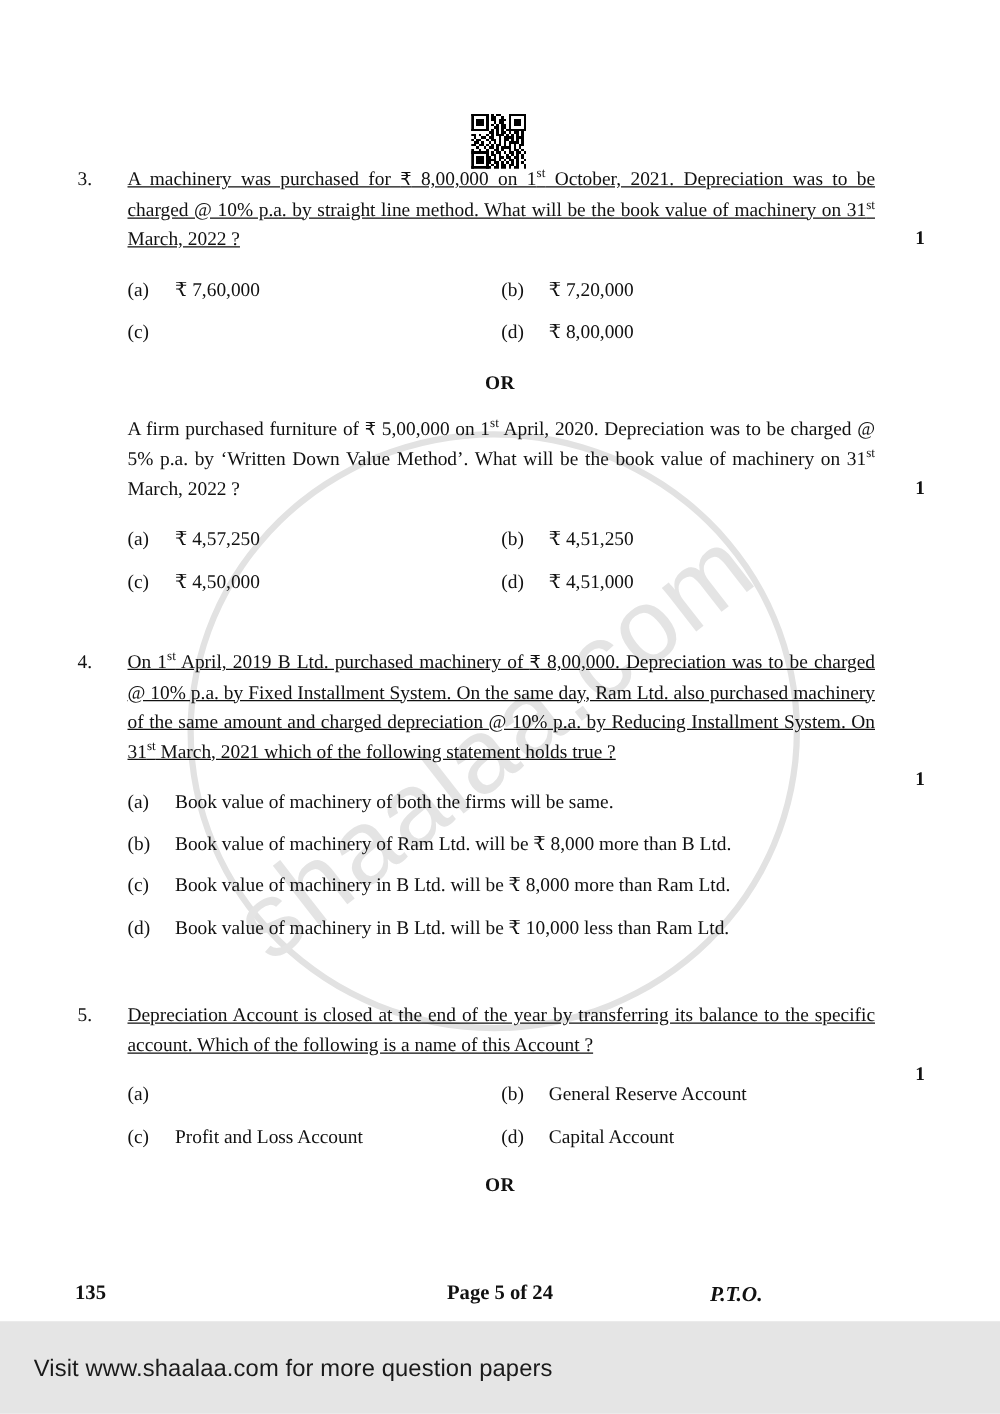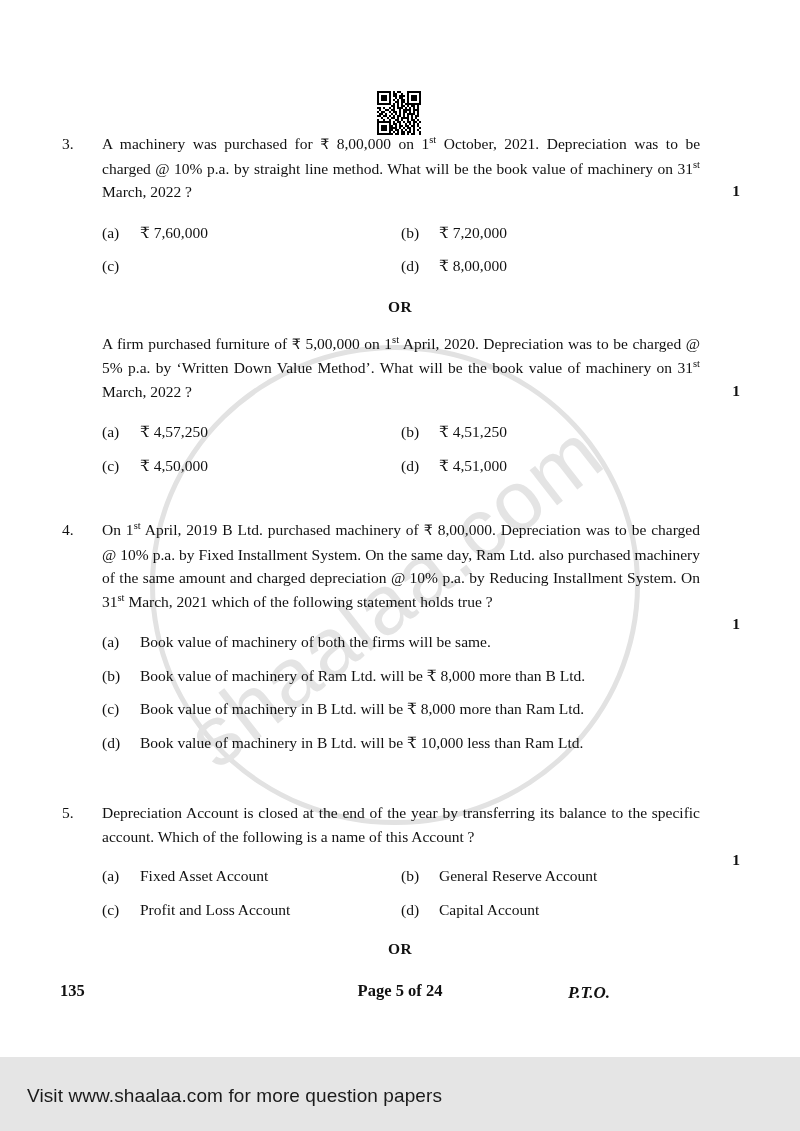--- a/index.html
+++ b/index.html
@@ -92,20 +92,21 @@
     width: 40px;
     font-size: 15.5px;
     line-height: 23.5px;
   }
   .qbody {
     margin-left: 40px;
     font-size: 15.5px;
     line-height: 23.5px;
     text-align: justify;
     text-justify: inter-word;
+    text-decoration: underline;
   }
 
   .marks {
     position: absolute;
     right: 60px;
     font-size: 15.5px;
     font-weight: bold;
     line-height: 23.5px;
   }
 
@@ -167,21 +168,21 @@
   }
   .rupee {
     font-family: "DejaVu Sans", sans-serif;
     font-size: 0.92em;
   }
 
   
   .footer {
     position: absolute;
     left: 0;
-    top: 981px;
+    top: 1024px;
     width: 668px;
     height: 30px;
   }
   .footer-left {
     position: absolute;
     left: 60px;
     top: 0;
     font-size: 16.5px;
     font-weight: bold;
   }
@@ -459,21 +460,20 @@
 
     <div class="qblock" style="margin-top:42px;">
       <div class="qnum">5.</div>
       <div class="qbody">Depreciation Account is closed at the end of the year by transferring its balance to the specific account. Which of the following is a name of this Account ?</div>
       <div class="marks" style="top:47px;">1</div>
     </div>
 
     <div class="options" style="margin-top:11px;">
       <div class="opt">
         <span class="opt-label">(a)</span>
-        <span class="opt-text">Fixed Asset Account</span>
       </div>
       <div class="opt">
         <span class="opt-label">(b)</span>
         <span class="opt-text">General Reserve Account</span>
       </div>
       <div class="opt">
         <span class="opt-label">(c)</span>
         <span class="opt-text">Profit and Loss Account</span>
       </div>
       <div class="opt">

